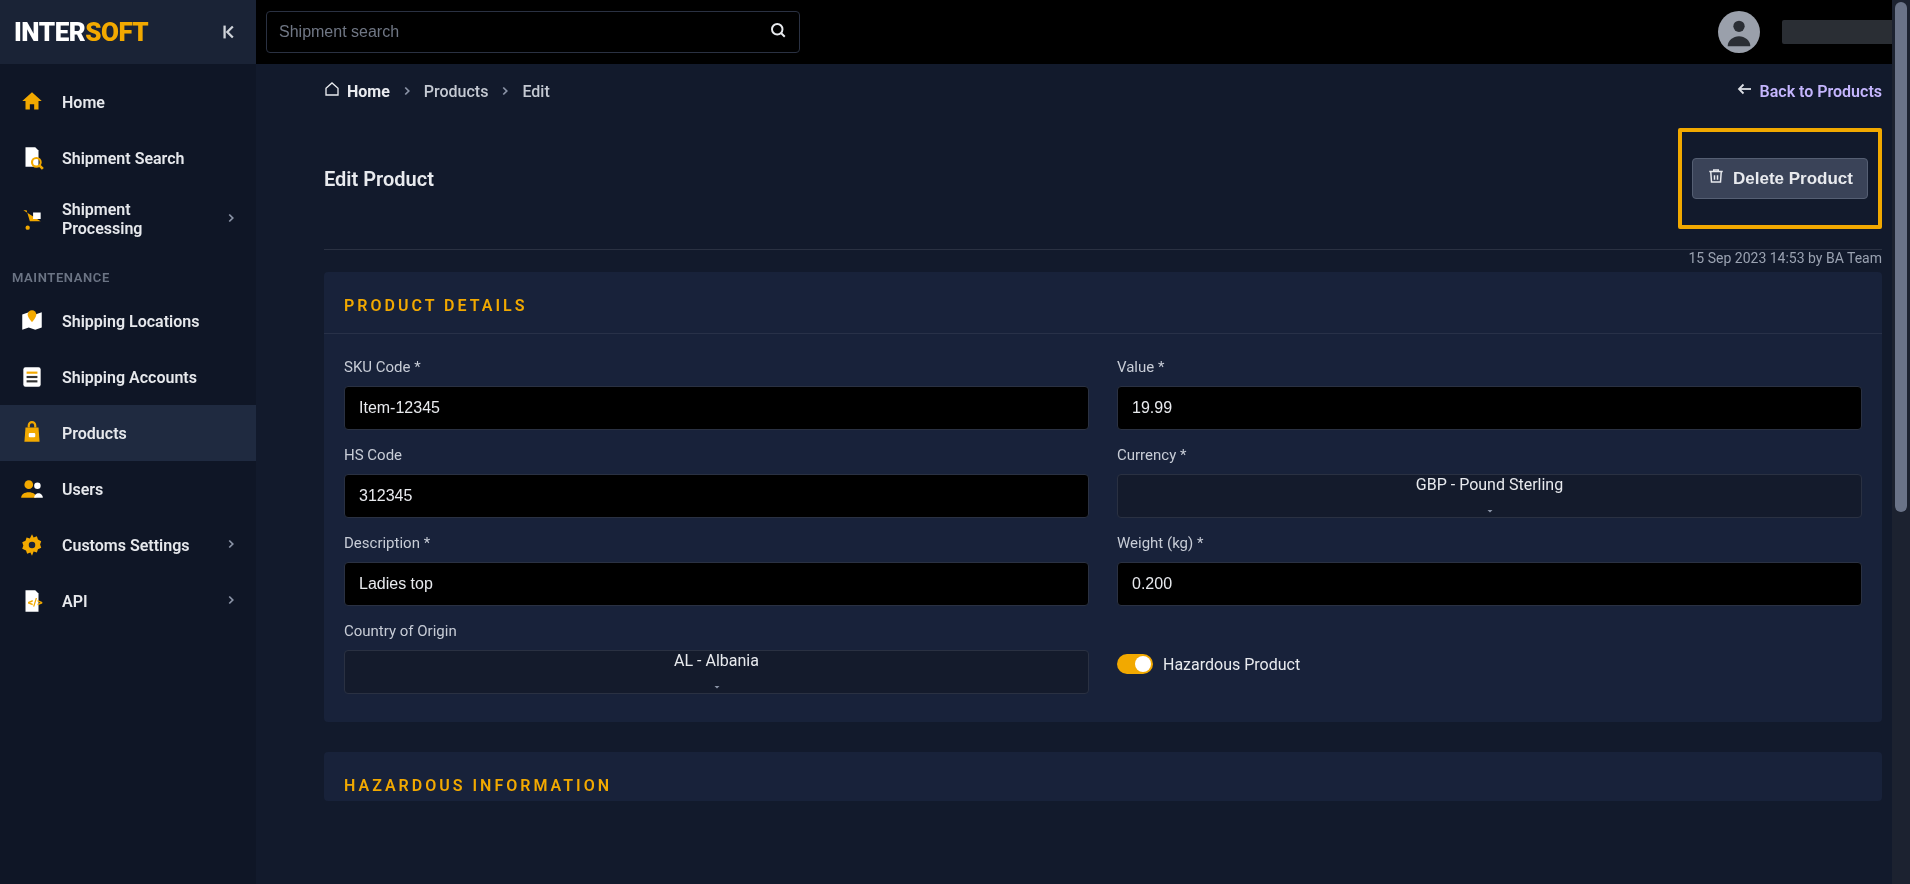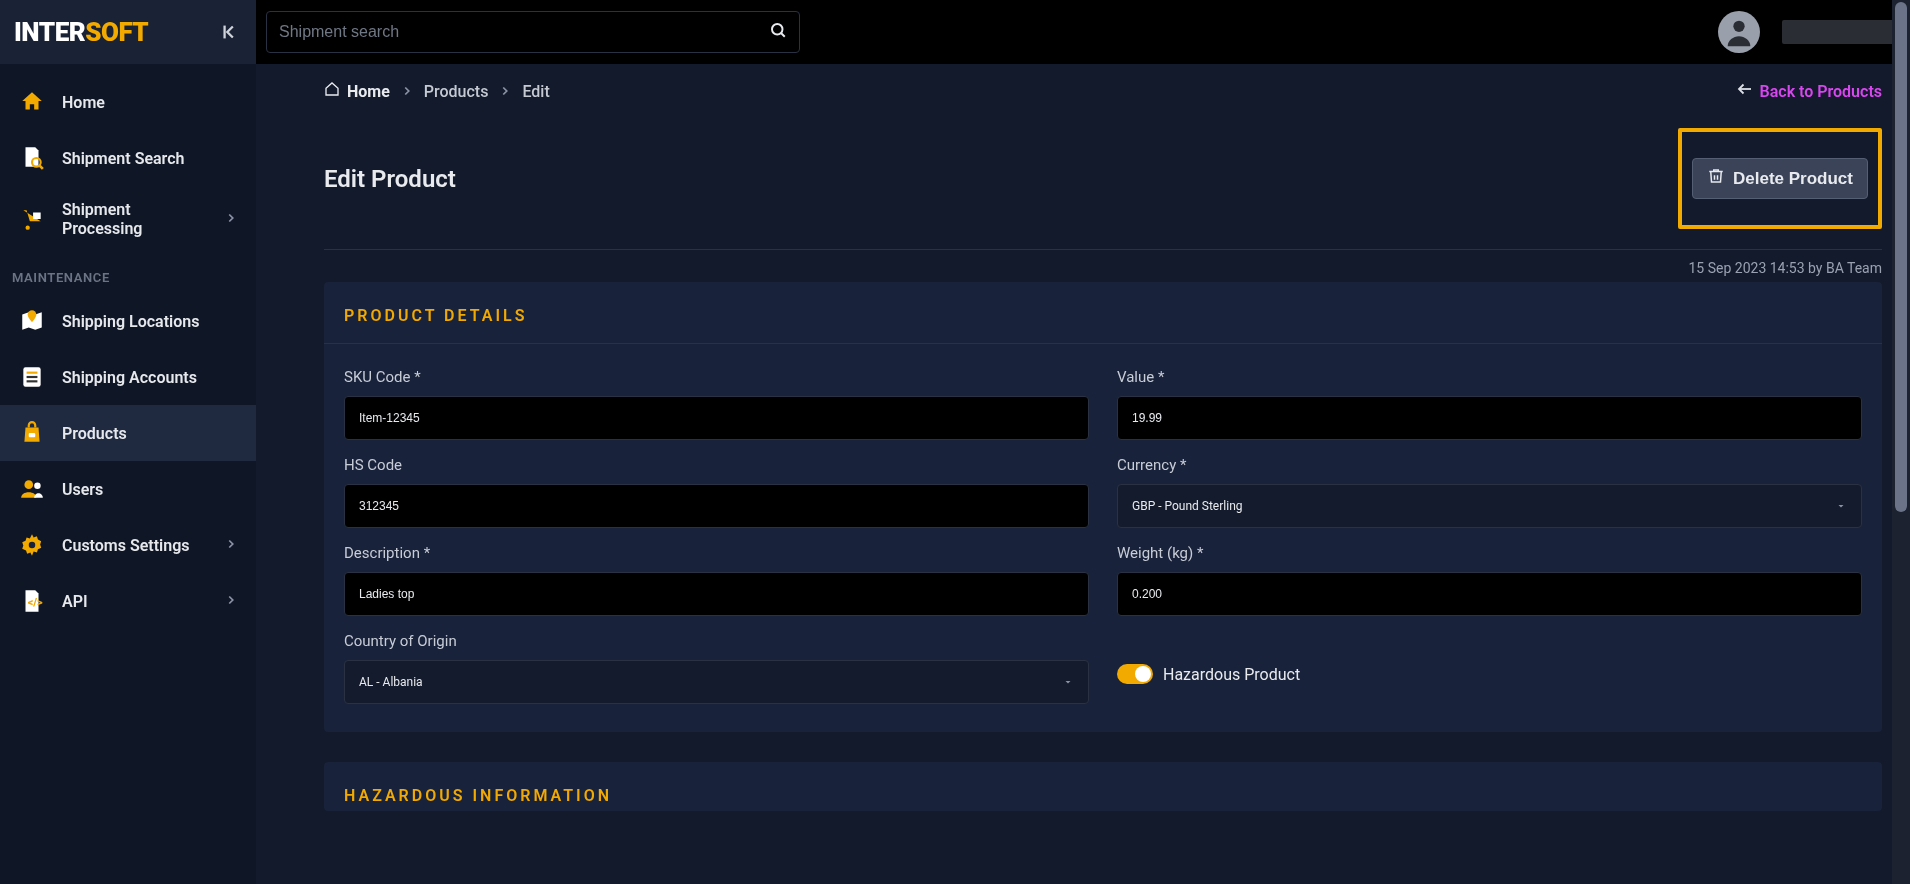--- a/index.html
+++ b/index.html
@@ -119,42 +119,42 @@
   display: flex;
   align-items: center;
   gap: 10px;
   color: #c4c9d2;
   font-size: 16px;
   font-weight: 500;
 }
 .breadcrumb-row .bc-home { display:flex; align-items:center; gap:7px; font-weight:700; color:#e9ebef;}
 .breadcrumb-row .sep { color:#8a93a6; display:flex;}
 .breadcrumb-row .bc-link { color:#c4c9d2; }
-.back-link { margin-left:auto; display:flex; align-items:center; gap:6px; color:#d946ef; font-weight:600;}
+.back-link { margin-left:auto; display:flex; align-items:center; gap:6px; color:#c4b5fd; font-weight:600;}
 .title-row {
   display:flex; align-items:center; margin-top: 26px;
 }
-.page-title { color:#e8eaee; font-size: 24px; font-weight: 600; }
+.page-title { color:#e8eaee; font-size: 20px; font-weight: 600; }
 .delete-wrap {
   margin-left:auto;
   border: 4px solid #f2a900;
   padding: 26px 10px;
   border-radius: 2px;
 }
 .delete-btn {
   display:flex; align-items:center; gap:8px;
   background:#3a4358;
   border:1px solid #555f73;
   color:#e8eaee; font-size:17px; font-weight:600;
   padding: 8px 14px;
   border-radius:4px;
   cursor:pointer;
 }
 .divider { height:1px; background:#2a3142; margin-top: 20px;}
-.meta-line { text-align:right; color:#9aa2b1; font-size:14px; margin-top:10px;}
+.meta-line { text-align:right; color:#9aa2b1; font-size:14px; }
 .panel {
   background:#18223a;
   border-radius:4px;
   margin-top: 6px;
   padding: 24px 0 28px;
 }
 .panel.second { margin-top: 30px; padding-bottom: 6px;}
 .panel-title {
   color:#f2a900;
   letter-spacing: 3px;
@@ -171,27 +171,28 @@
 }
 .field { display:flex; flex-direction:column; gap:10px; }
 .field-label { font-size:15px; color:#c7ccd6; }
 .text-input, .select {
   height: 44px;
   background:#000;
   border:1px solid #2a3142;
   border-radius:4px;
   padding: 0 14px;
   color:#e8eaee;
-  font-size:12px;
+  font-size:16px;
   outline:none;
 }
 .select {
   background:#141b2c;
   display:flex; align-items:center; justify-content:space-between;
   cursor:pointer;
+  flex-direction:column;
 }
 .caret { color:#8a93a6; display:flex;}
 .toggle-row { display:flex; align-items:center; gap:10px; align-self:flex-start; margin-top: 32px;}
 .toggle {
   width:36px; height:20px; border-radius:20px; background:#f2a900; position:relative;
 }
 .toggle::after {
   content:""; position:absolute; width:16px; height:16px; background:#fff; border-radius:50%;
   right:2px; top:2px;
 }

